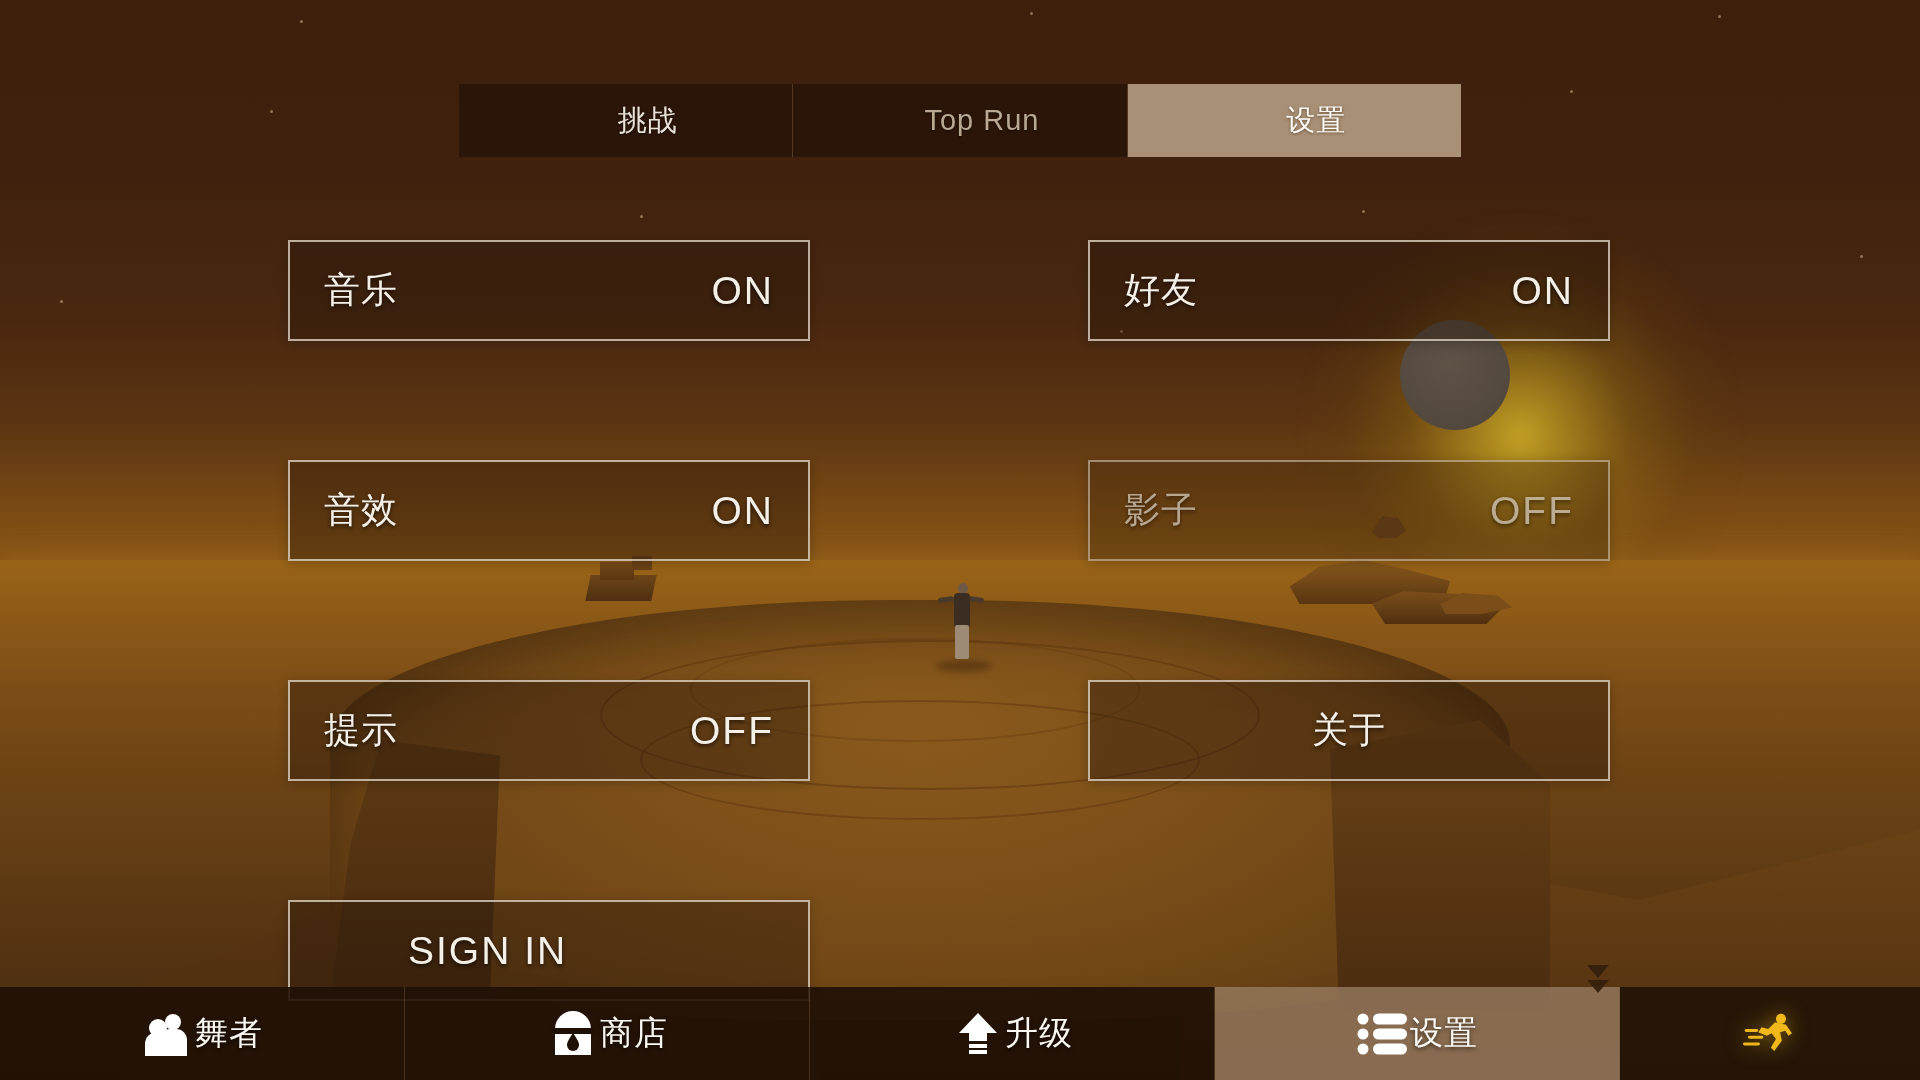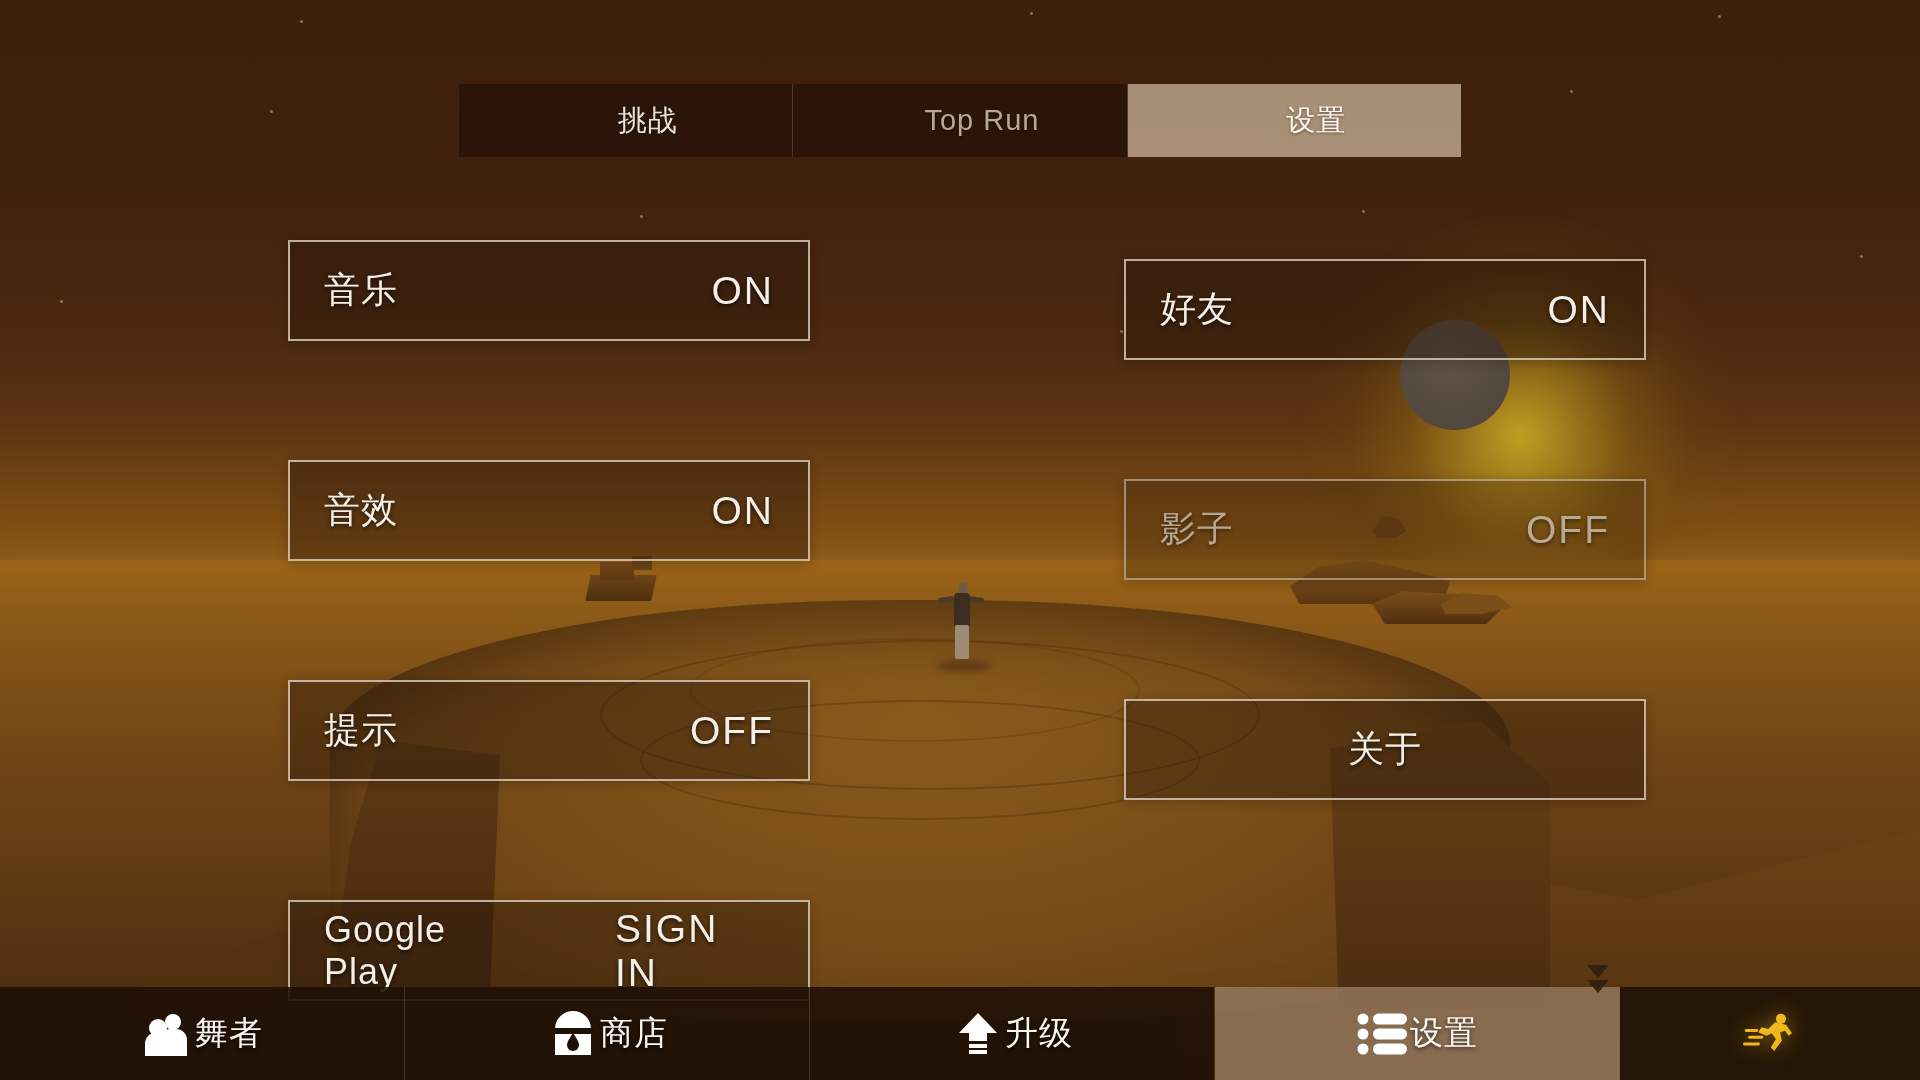--- a/index.html
+++ b/index.html
@@ -140,21 +140,21 @@
     color:#fdfaf5;
     text-shadow:0 1px 3px rgba(60,36,14,.6);
   }
 
   
   #panel {
     position:absolute; left:0; top:240px; width:1920px; height:660px;
   }
   .col { position:absolute; width:522px; }
   .col-left  { left:288px; }
-  .col-right { left:1124px;margin-top:19px; }
+  .col-right { left:1088px; }
 
   .srow {
     position:relative;
     height:101px;
     margin-bottom:119px;
     background:rgba(40,22,9,.40);
     border:2px solid rgba(226,214,198,.78);
     display:flex; align-items:center;
     padding:0 34px;
     cursor:pointer;
@@ -277,21 +277,20 @@
     </div>
     <div class="srow">
       <span class="slabel">音效</span>
       <span class="svalue">ON</span>
     </div>
     <div class="srow">
       <span class="slabel">提示</span>
       <span class="svalue">OFF</span>
     </div>
     <div class="srow gplay">
-      <span class="slabel">Google Play</span>
       <span class="svalue">SIGN IN</span>
     </div>
   </div>
 
   <div class="col col-right">
     <div class="srow">
       <span class="slabel">好友</span>
       <span class="svalue">ON</span>
     </div>
     <div class="srow dimmed">

